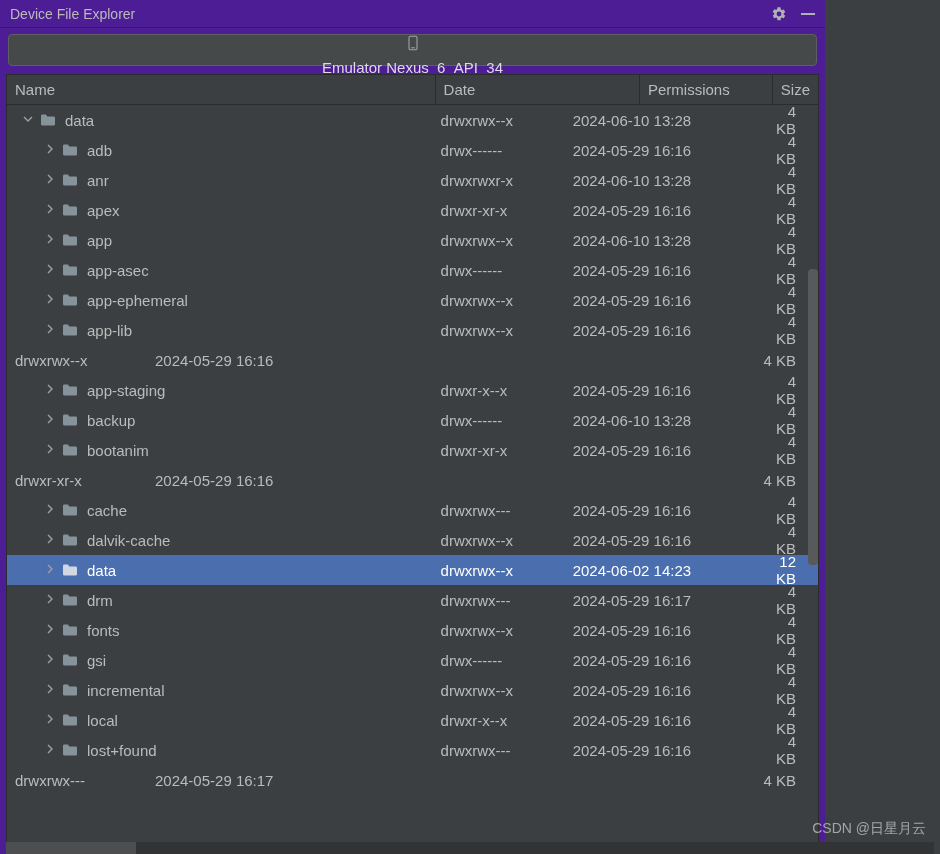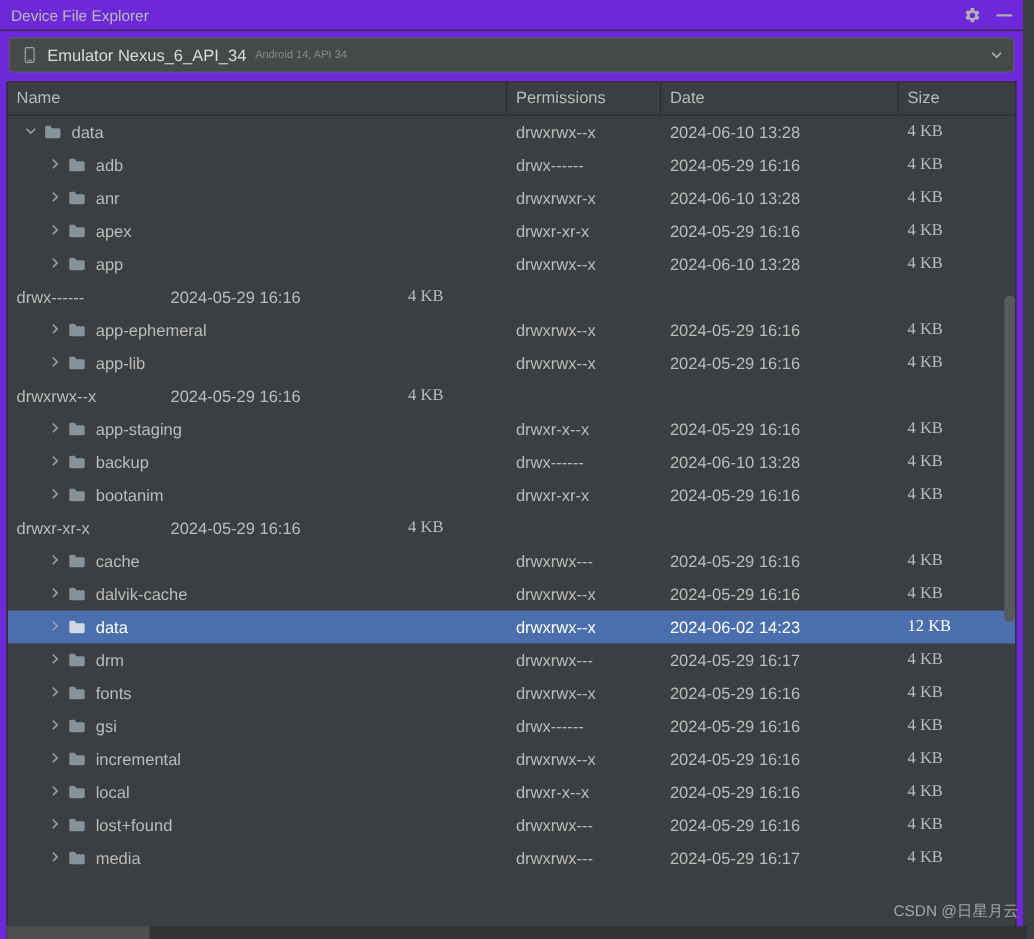--- a/index.html
+++ b/index.html
@@ -5,21 +5,21 @@
   * { box-sizing: border-box; margin: 0; padding: 0; }
   html, body { width: 940px; height: 854px; overflow: hidden; }
   body {
     background: #3c3f41;
     font-family: "Segoe UI", Arial, sans-serif;
     font-size: 15px;
     color: #bbbbbb;
     position: relative;
   }
 
-  .panel { width: 930px; height: 854px; display: flex; flex-direction: column; background: #6d28d9; }
+  .panel { width: 825px; height: 854px; display: flex; flex-direction: column; background: #4c1d95; }
 
   
   .titlebar {
     height: 28px;
     display: flex;
     align-items: center;
     padding: 0 10px;
     border-bottom: 1px solid #2b2b2b;
     justify-content: space-between;
   }
@@ -34,20 +34,21 @@
   .device-select {
     height: 32px;
     border: 1px solid #5e6060;
     border-radius: 4px;
     background: #45494a;
     display: flex;
     align-items: center;
     padding: 0 10px;
     gap: 8px;
     cursor: pointer;
+    flex-direction: column;
   }
   .device-name { color: #dcdcdc; font-size: 15px; }
   .device-info { color: #8c8c8c; font-size: 10px; }
   .device-select .spacer { flex: 1; }
 
   
   .table-wrap { flex: 1; position: relative; margin: 0 6px 0 6px; border: 1px solid #2b2b2b; background: #3c3f41; overflow: hidden; }
 
   .thead {
     display: flex;
@@ -76,21 +77,21 @@
     align-items: center;
     font-size: 15px;
     color: #bbbbbb;
     cursor: default;
   }
   .row.selected { background: #4b6eaf; color: #ffffff; }
   .row.selected .folder-icon svg path { fill: #cfd8e3; }
   .row .cell-name { width: 454px; display: flex; align-items: flex-start; padding-left: 6px; gap: 4px; white-space: nowrap; }
   .row .cell-perm { width: 140px; padding: 0 8px; }
   .row .cell-date { width: 216px; padding: 0 8px; }
-  .row .cell-size { flex: 1; padding: 0 22px 0 8px; text-align: left; font-family: Liberation Serif, serif; }
+  .row .cell-size { flex: 1; padding: 0 22px 0 8px; text-align: right; }
 
   .indent { display: inline-block; }
   .arrow { width: 14px; height: 14px; display: inline-flex; align-items: center; justify-content: center; color: #9aa0a6; }
   .folder-icon { width: 18px; height: 16px; display: inline-flex; align-items: center; }
   .folder-icon svg path { fill: #87939a; }
   .name-text { margin-left: 4px; }
 
   
   .v-scroll {
     position: absolute;
@@ -170,22 +171,22 @@
         <svg width="10" height="10" viewBox="0 0 10 10">
             <path d="M1 3 L5 7 L9 3" stroke="#b8bcbf" stroke-width="1.4" fill="none"></path>
           </svg>
       </span>
     </div>
   </div>
 
   <div class="table-wrap">
     <div class="thead">
       <div class="th col-name">Name</div>
+      <div class="th col-date">Date</div>
       <div class="th col-perm">Permissions</div>
-      <div class="th col-date">Date</div>
       <div class="th col-size">Size</div>
     </div>
 
     <div class="tbody" id="tbody">
         <div class="row">
           <div class="cell-name">
             <span class="indent" style="width: 4px;"></span>
             <span class="arrow">
               <svg width="10" height="10" viewBox="0 0 10 10">
                 <path d="M1 3 L5 7 L9 3" stroke="currentColor" stroke-width="1.4" fill="none"></path>
@@ -272,20 +273,34 @@
                 <path d="M2 4 a2 2 0 0 1 2-2 h5 l2 3 h9 a2 2 0 0 1 2 2 v9 a2 2 0 0 1-2 2 H4 a2 2 0 0 1-2-2 z"></path>
               </svg>
             </span>
             <span class="name-text">app</span>
           </div>
           <div class="cell-perm">drwxrwx--x</div>
           <div class="cell-date">2024-06-10 13:28</div>
           <div class="cell-size">4 KB</div>
         </div>
         <div class="row">
+          <div class="cell-name">
+            <span class="indent" style="width: 26px;"></span>
+            <span class="arrow">
+              <svg width="10" height="10" viewBox="0 0 10 10">
+                <path d="M3 1 L7 5 L3 9" stroke="currentColor" stroke-width="1.4" fill="none"></path>
+              </svg>
+            </span>
+            <span class="folder-icon">
+              <svg width="18" height="14" viewBox="0 0 24 20">
+                <path d="M2 4 a2 2 0 0 1 2-2 h5 l2 3 h9 a2 2 0 0 1 2 2 v9 a2 2 0 0 1-2 2 H4 a2 2 0 0 1-2-2 z"></path>
+              </svg>
+            </span>
+            <span class="name-text">app-asec</span>
+          </div>
           <div class="cell-perm">drwx------</div>
           <div class="cell-date">2024-05-29 16:16</div>
           <div class="cell-size">4 KB</div>
         </div>
         <div class="row">
           <div class="cell-name">
             <span class="indent" style="width: 26px;"></span>
             <span class="arrow">
               <svg width="10" height="10" viewBox="0 0 10 10">
                 <path d="M3 1 L7 5 L3 9" stroke="currentColor" stroke-width="1.4" fill="none"></path>
@@ -553,34 +568,20 @@
                 <path d="M2 4 a2 2 0 0 1 2-2 h5 l2 3 h9 a2 2 0 0 1 2 2 v9 a2 2 0 0 1-2 2 H4 a2 2 0 0 1-2-2 z"></path>
               </svg>
             </span>
             <span class="name-text">lost+found</span>
           </div>
           <div class="cell-perm">drwxrwx---</div>
           <div class="cell-date">2024-05-29 16:16</div>
           <div class="cell-size">4 KB</div>
         </div>
         <div class="row">
-          <div class="cell-name">
-            <span class="indent" style="width: 26px;"></span>
-            <span class="arrow">
-              <svg width="10" height="10" viewBox="0 0 10 10">
-                <path d="M3 1 L7 5 L3 9" stroke="currentColor" stroke-width="1.4" fill="none"></path>
-              </svg>
-            </span>
-            <span class="folder-icon">
-              <svg width="18" height="14" viewBox="0 0 24 20">
-                <path d="M2 4 a2 2 0 0 1 2-2 h5 l2 3 h9 a2 2 0 0 1 2 2 v9 a2 2 0 0 1-2 2 H4 a2 2 0 0 1-2-2 z"></path>
-              </svg>
-            </span>
-            <span class="name-text">media</span>
-          </div>
           <div class="cell-perm">drwxrwx---</div>
           <div class="cell-date">2024-05-29 16:17</div>
           <div class="cell-size">4 KB</div>
         </div>
       </div>
 
     <div class="v-track">
       <div class="v-scroll"></div>
     </div>
   </div>

